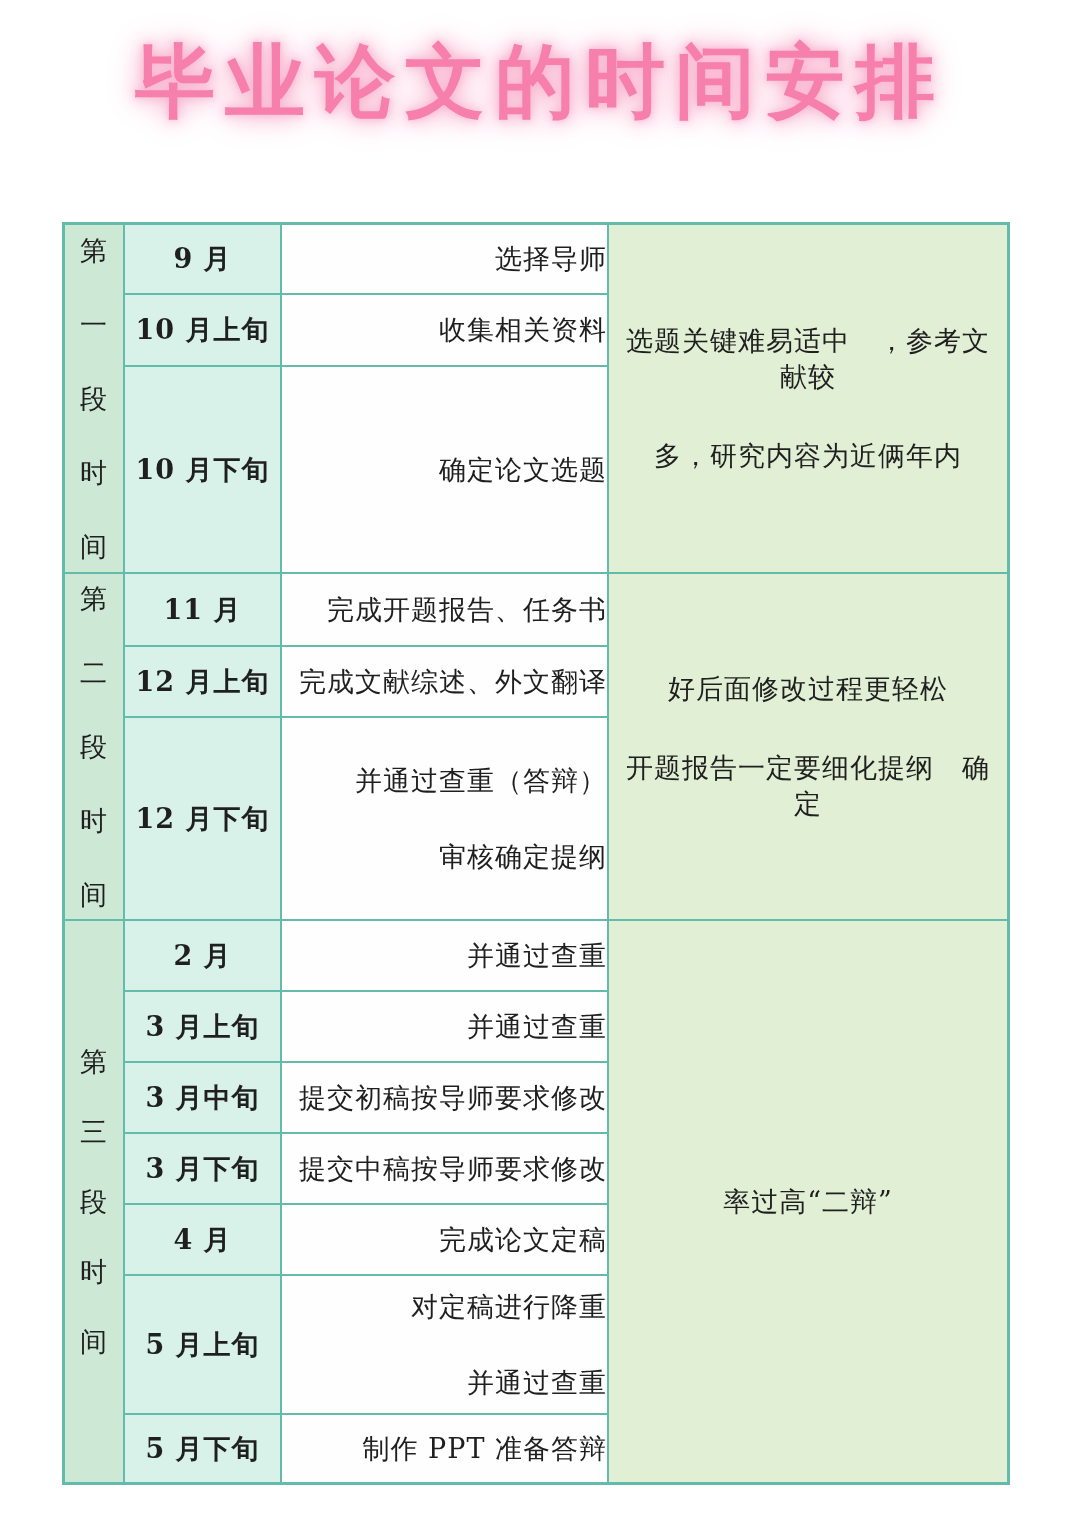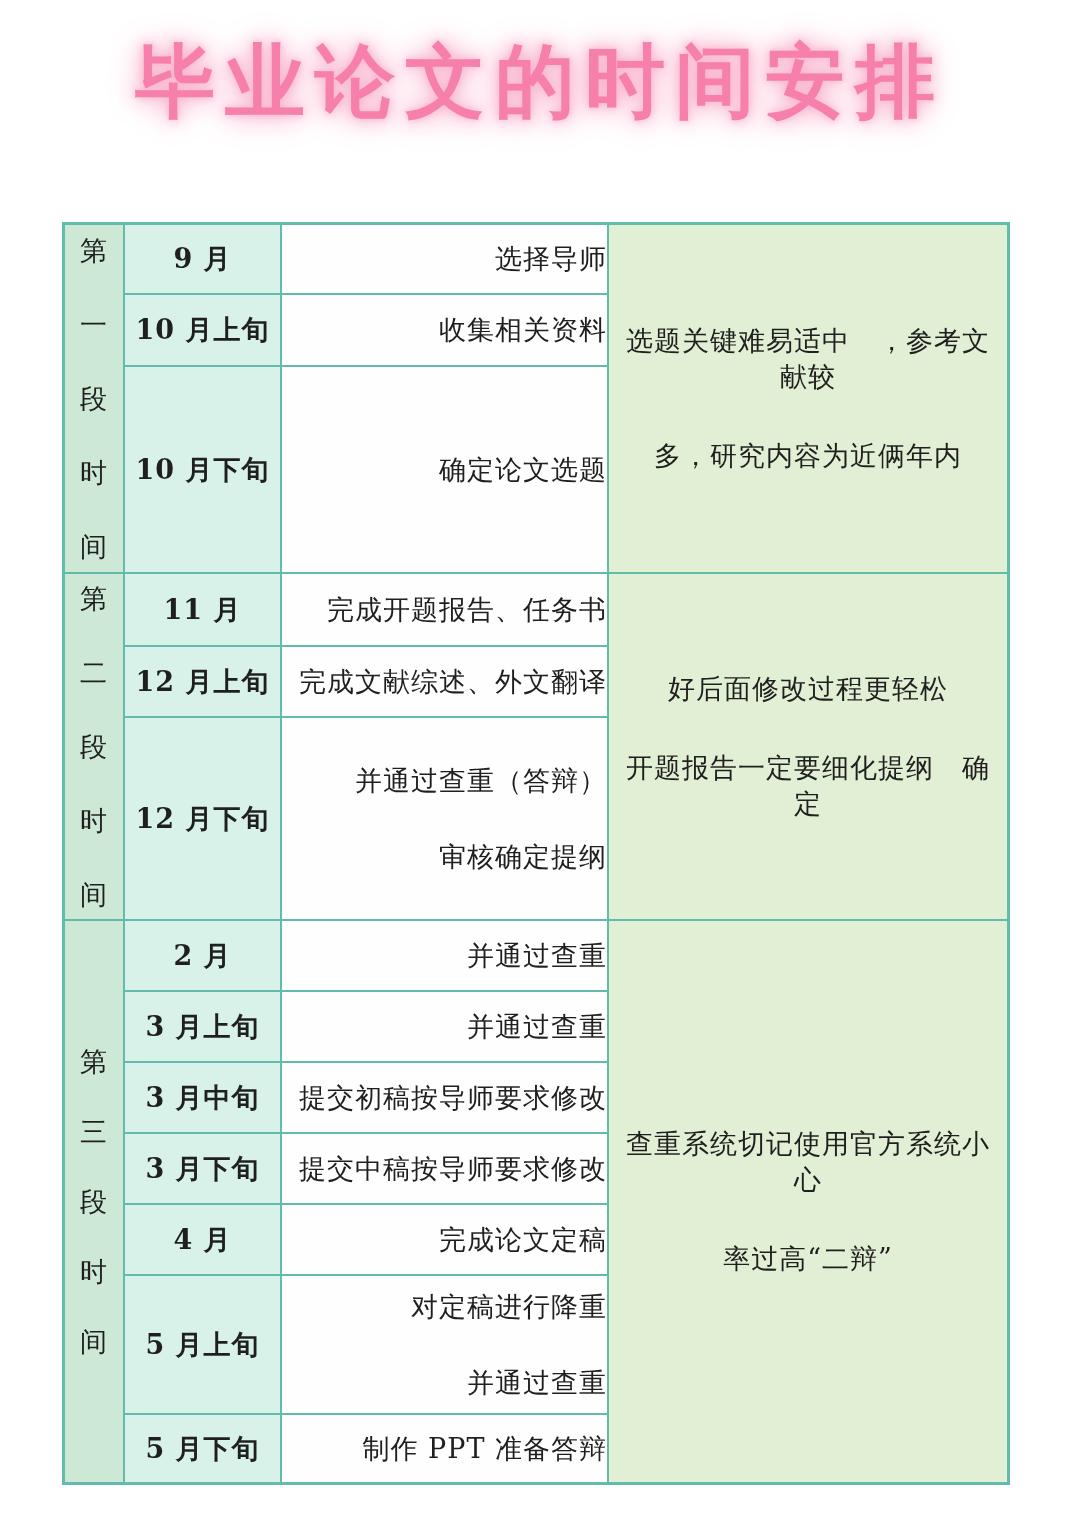--- a/index.html
+++ b/index.html
@@ -102,21 +102,20 @@
 
   <div class="sec" style="grid-template-rows:69px 69px 69px 69px 69px 137px 67px">
     <div class="cell stage span7" style="gap:34px">
       <span>第</span>
       <span>三</span>
       <span>段</span>
       <span>时</span>
       <span>间</span>
     </div>
     <div class="cell notes span7">
-      <span>查重系统切记使用官方系统小心</span>
       <span>率过高“二辩”</span>
     </div>
     <div class="cell month">2 月</div>
     <div class="cell task">
       <span>并通过查重</span>
     </div>
     <div class="cell month">3 月上旬</div>
     <div class="cell task">
       <span>并通过查重</span>
     </div>

